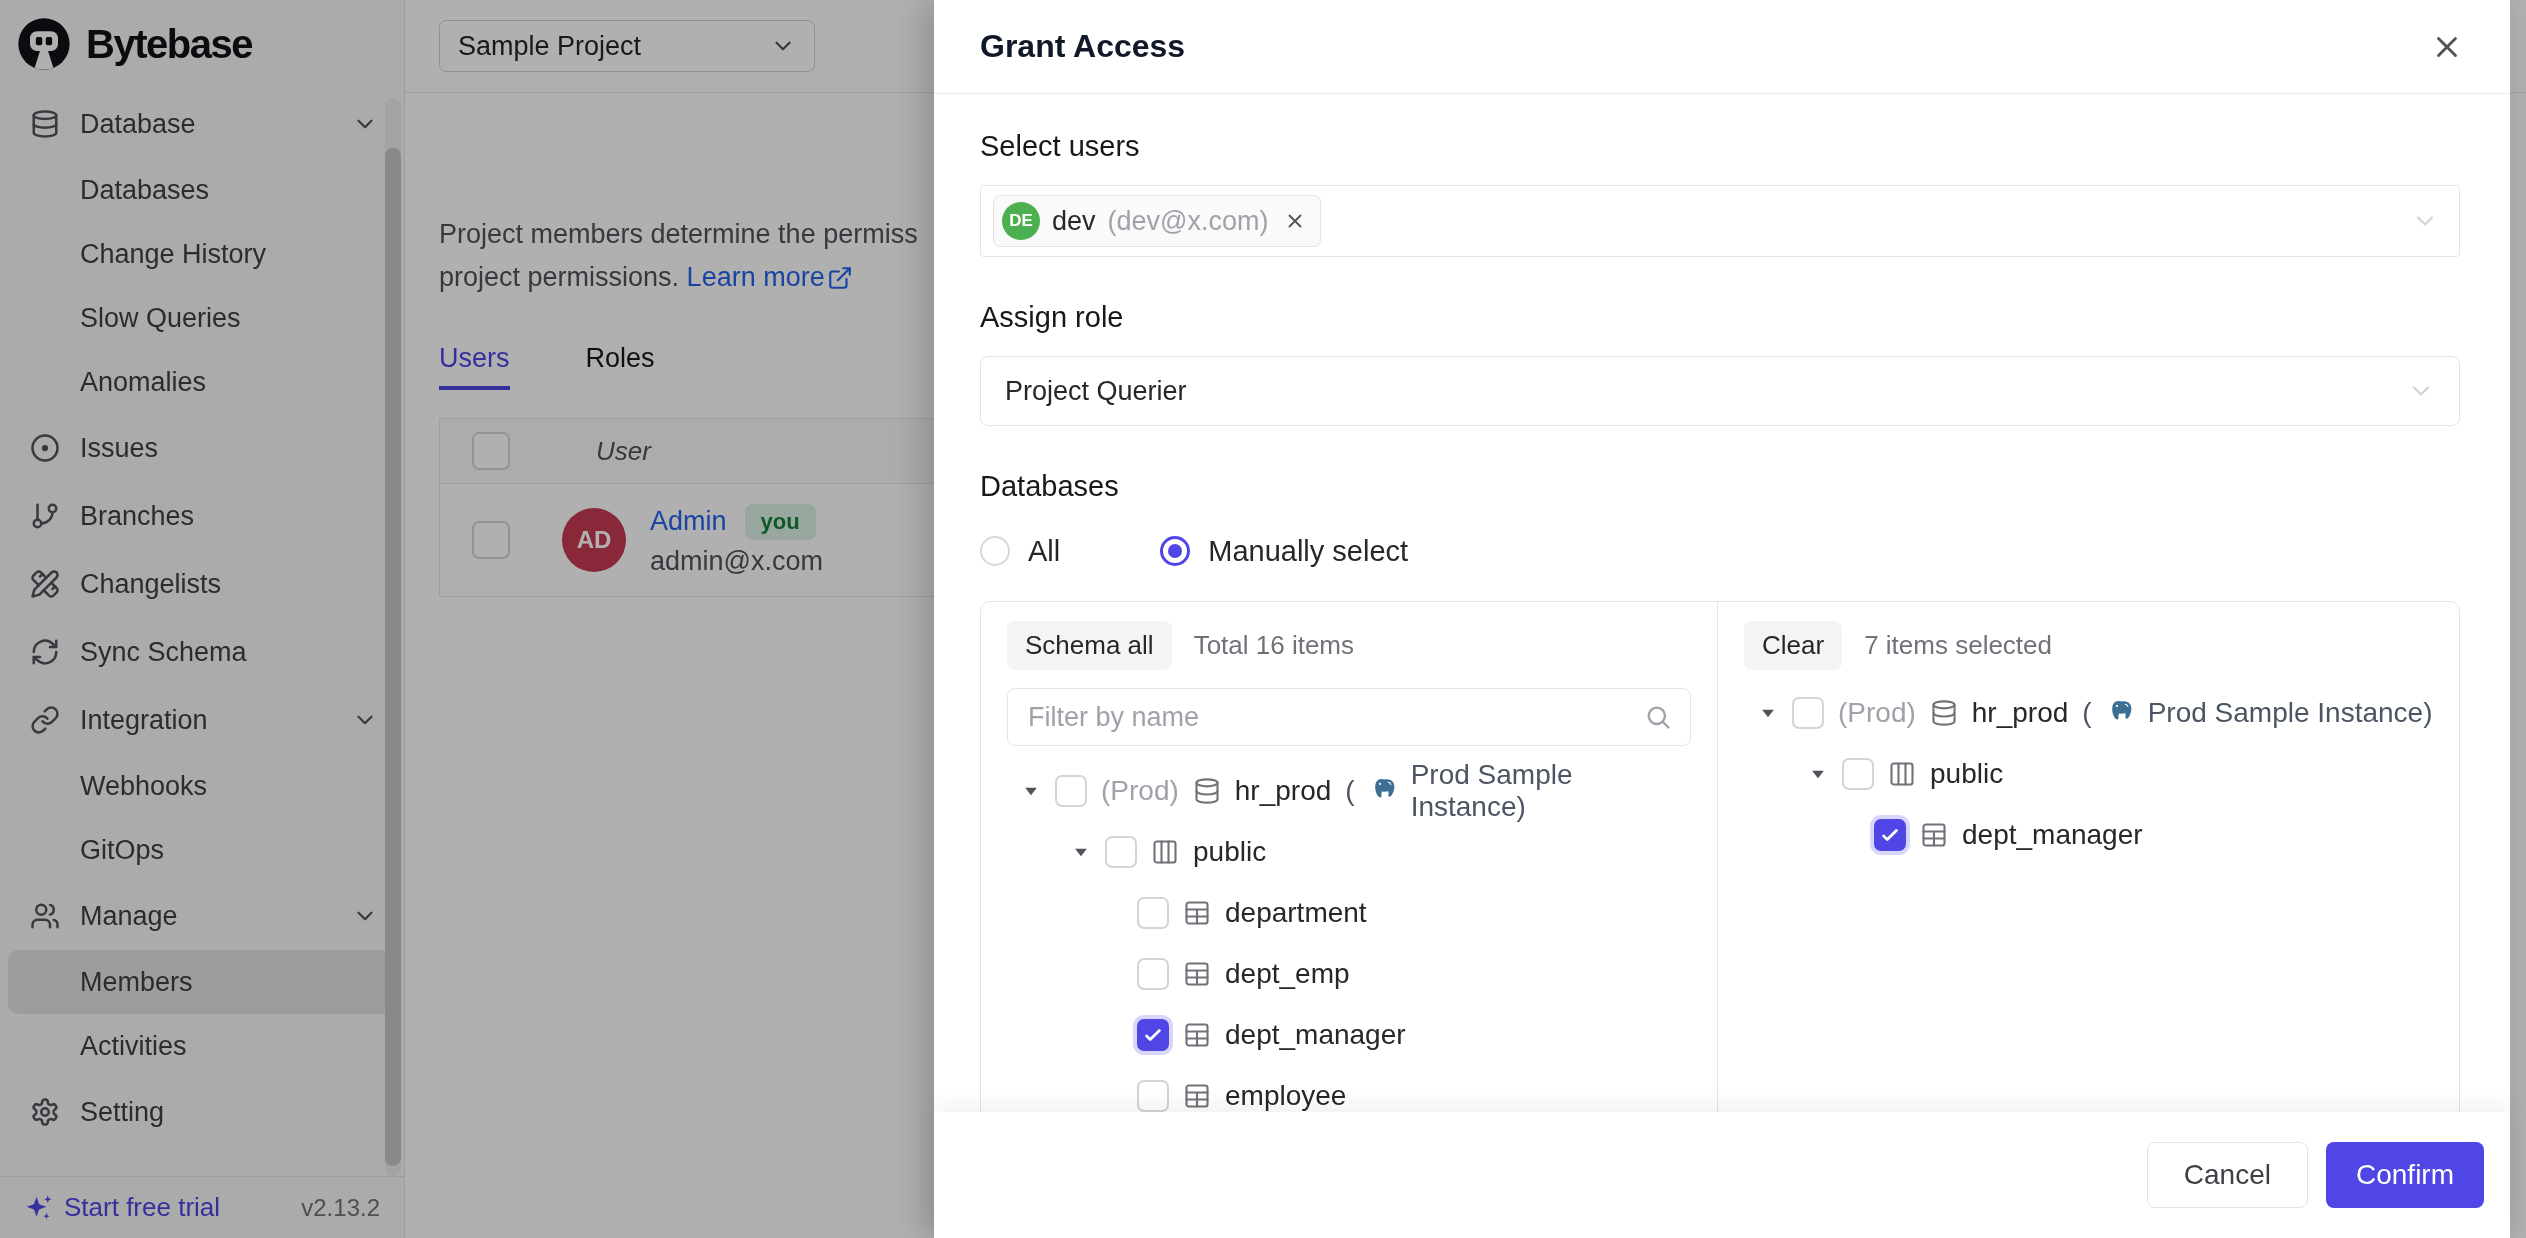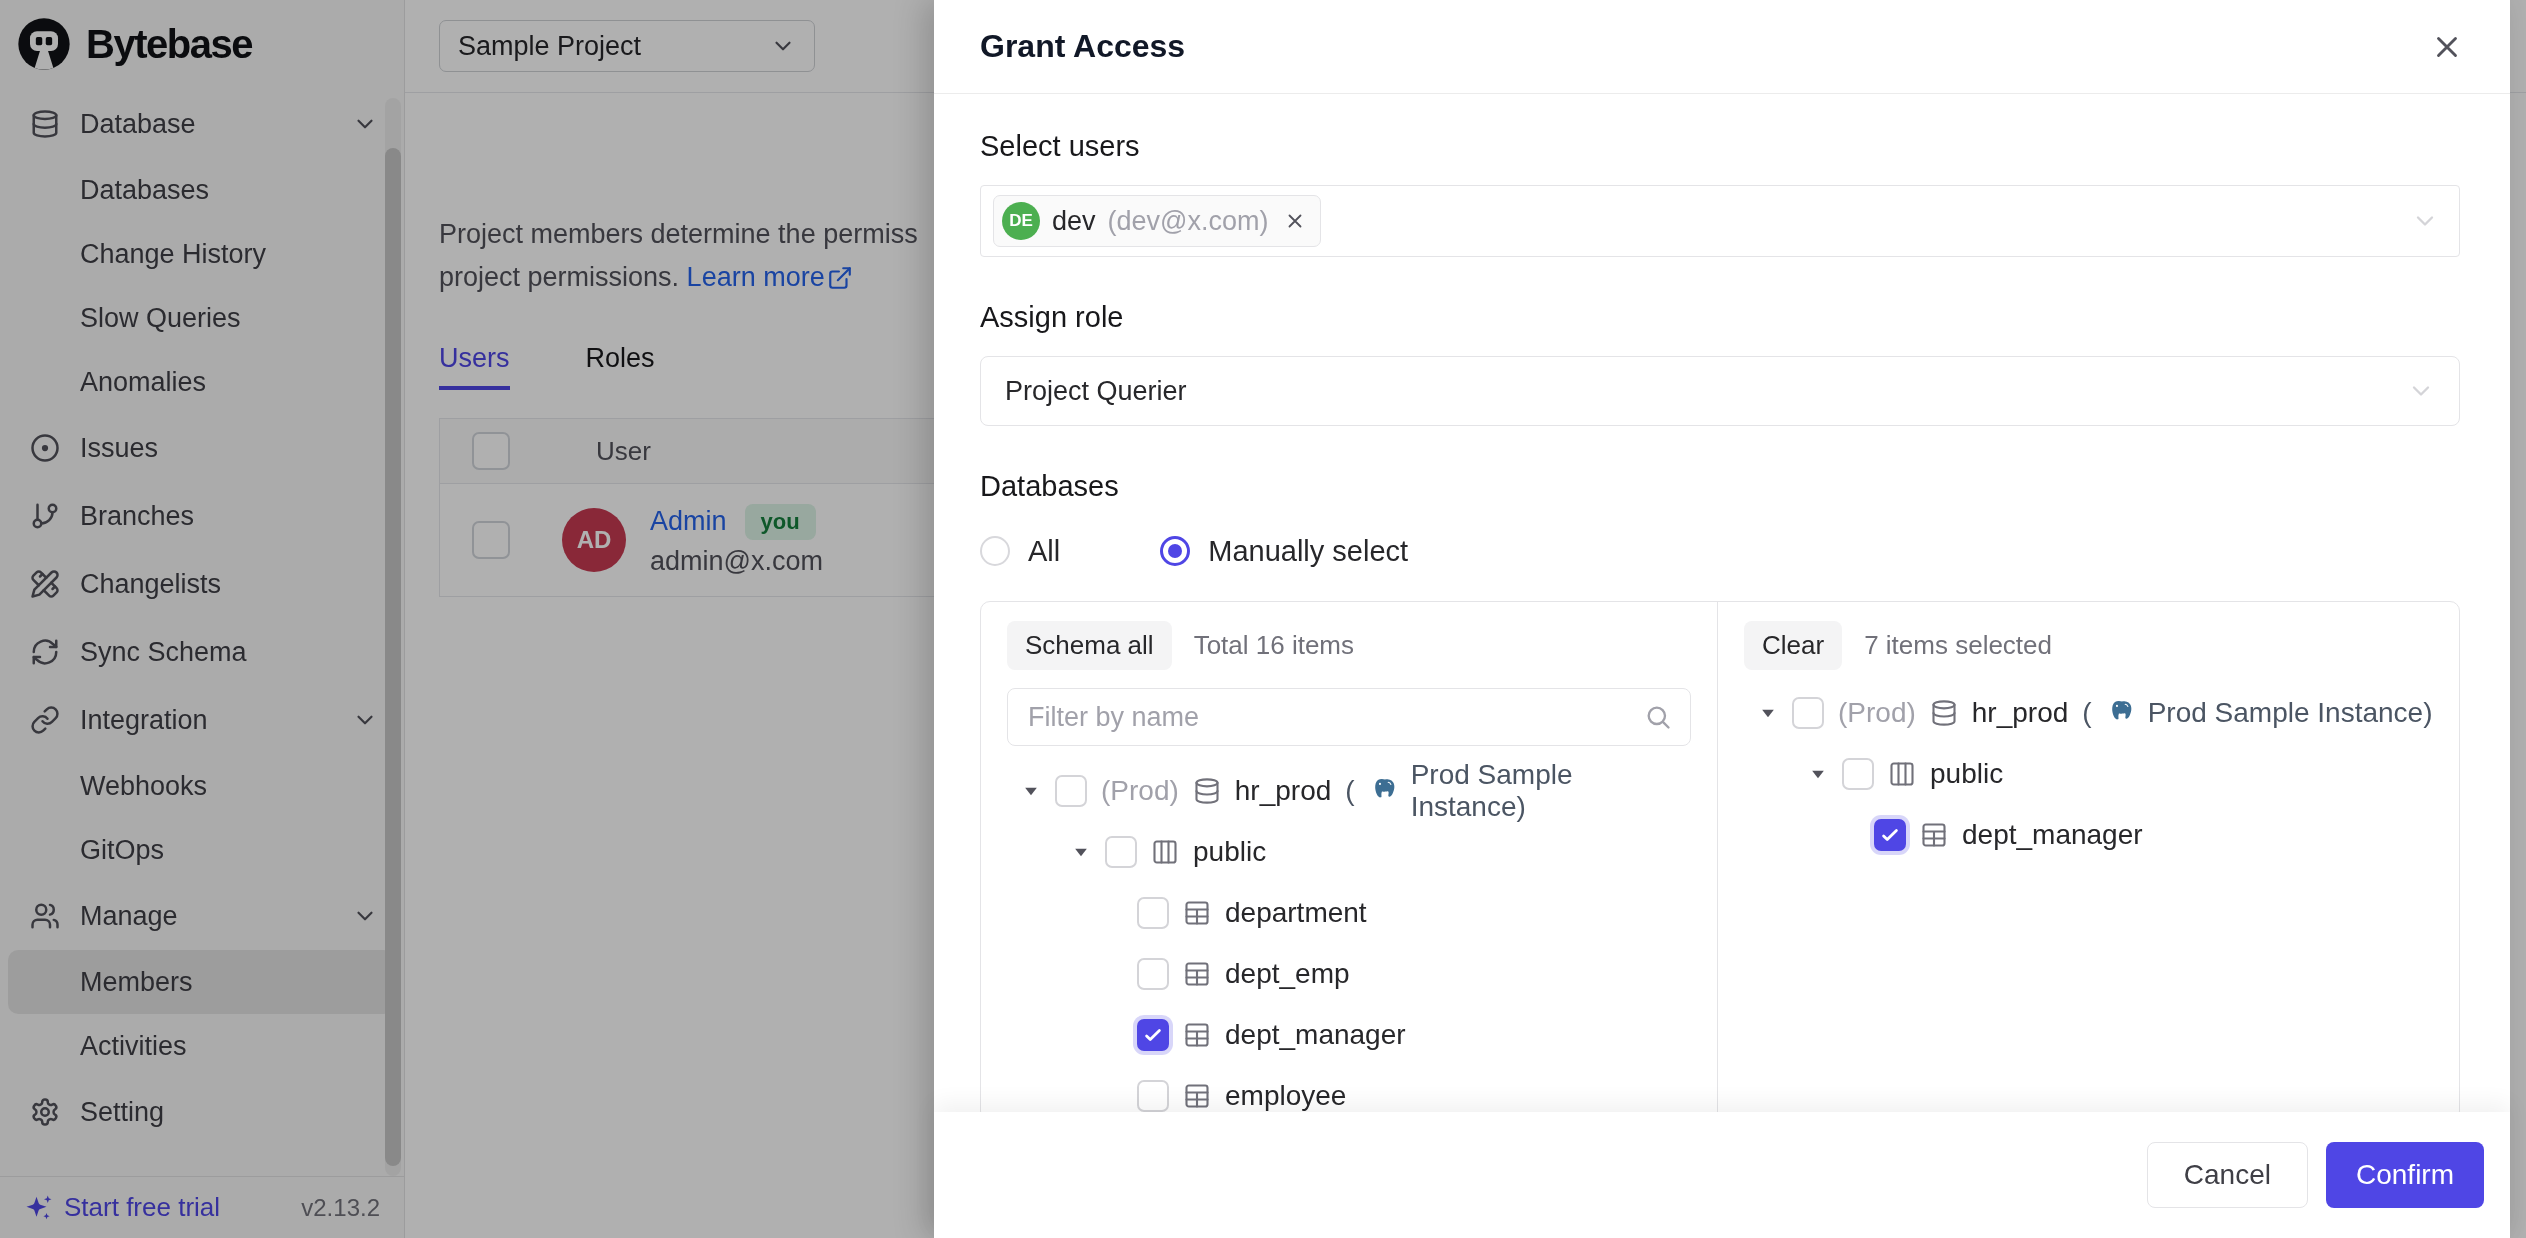--- a/index.html
+++ b/index.html
@@ -33,21 +33,21 @@
   .content{padding:120px 0 0 34px;}
   .desc{font-size:27px;color:#52525b;line-height:43px;}
   .learn{color:#2563eb;display:inline-flex;align-items:center;gap:2px;}
   .tabs{margin-top:44px;display:flex;gap:76px;font-size:27px;}
   .tab{padding-bottom:12px;color:#18181b;}
   .tab.active{color:#4f46e5;font-weight:500;border-bottom:4px solid #4f46e5;}
   .member-table{margin-top:28px;width:900px;border:1px solid #e5e7eb;}
   .thead{height:64px;background:#fafafa;border-bottom:1px solid #e5e7eb;display:flex;align-items:center;
          padding-left:32px;font-size:26px;color:#52525b;}
   .cb{width:34px;height:34px;border:2px solid #d1d5db;border-radius:7px;background:#fff;flex:none;}
-  .col-user{margin-left:86px;}
+  .col-user{margin-left:86px;font-style:italic;}
   .trow{height:112px;display:flex;align-items:center;padding-left:32px;}
   .avatar{width:64px;height:64px;border-radius:50%;background:#c73a52;color:#fff;font-size:24px;font-weight:700;
           display:flex;align-items:center;justify-content:center;margin-left:52px;flex:none;}
   .name-block{margin-left:24px;}
   .name-row{display:flex;align-items:center;}
   .admin-link{font-size:27px;color:#2563eb;font-weight:500;}
   .you-badge{margin-left:18px;background:#dcf3e6;color:#15803d;font-size:22px;font-weight:600;
              padding:5px 16px;border-radius:8px;}
   .email{font-size:27px;color:#52525b;margin-top:6px;}
   

